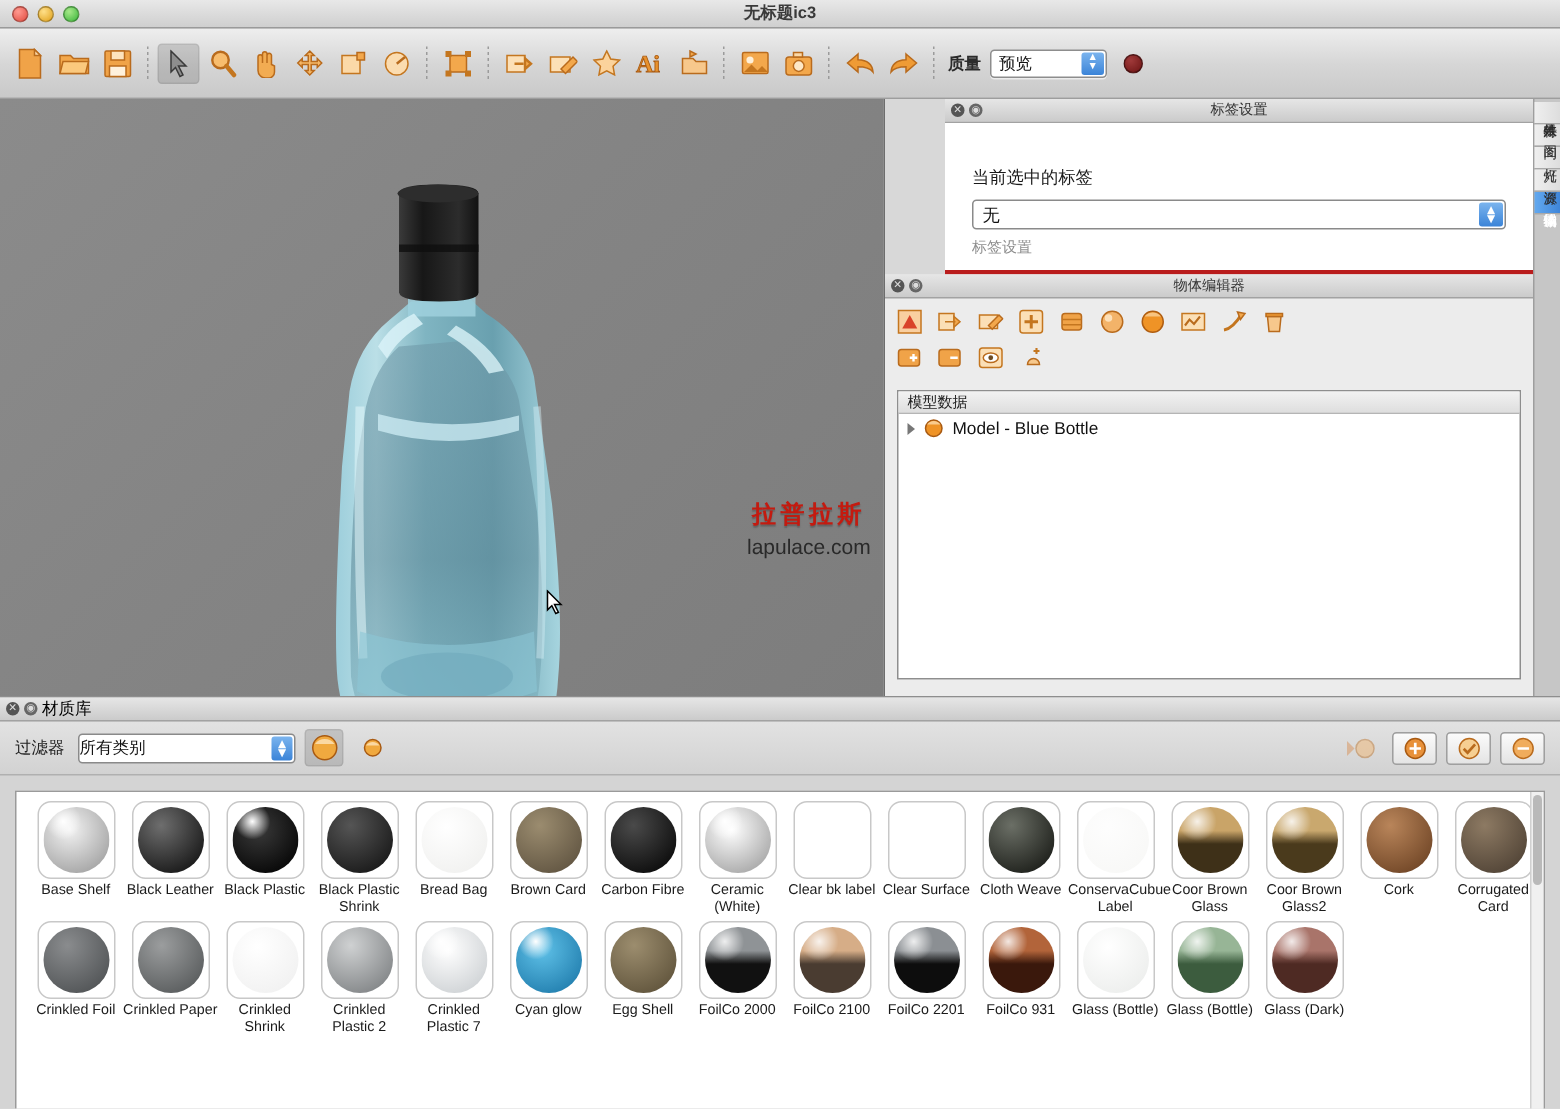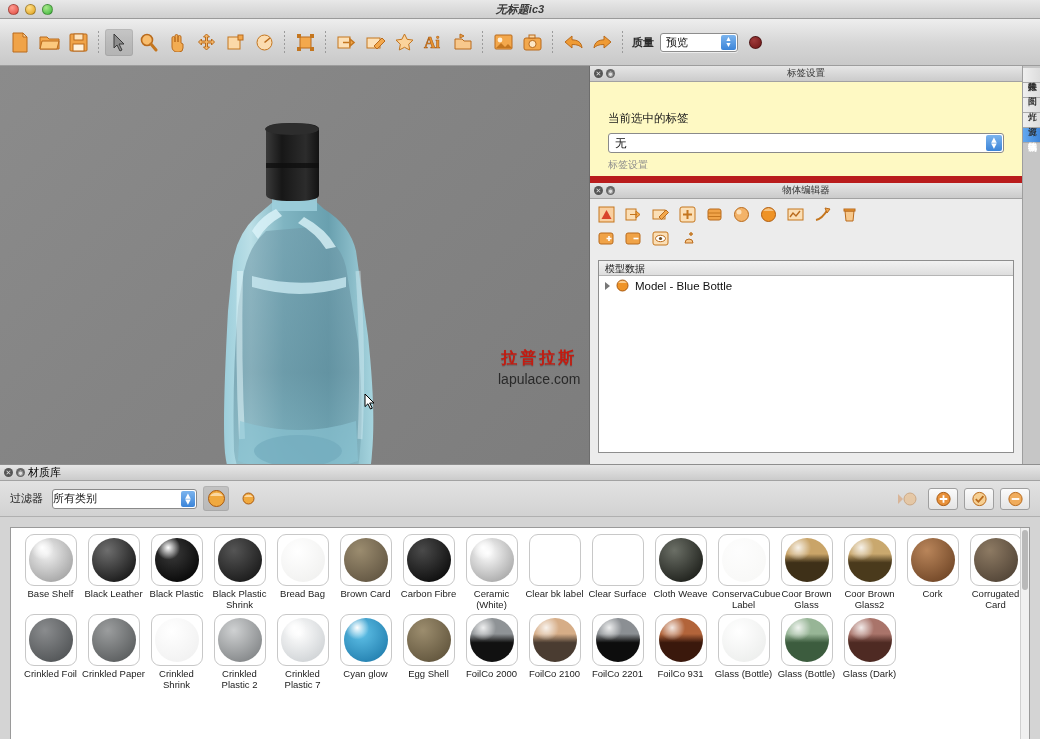--- a/index.html
+++ b/index.html
@@ -14,21 +14,20 @@
   }
 
   
   .titlebar {
     height: 19px;
     background: linear-gradient(to bottom, #e8e8e8 0%, #cfcfcf 100%);
     border-bottom: 1px solid #9a9a9a;
     position: relative;
     display: flex;
     align-items: center;
-    font-style: italic;
   }
   .traffic { display: flex; gap: 6px; margin-left: 8px; }
   .tl-dot { width: 11px; height: 11px; border-radius: 50%; border: 1px solid rgba(0,0,0,.28); }
   .tl-close  { background: radial-gradient(circle at 35% 30%, #ff9a91, #e24b3f); }
   .tl-min    { background: radial-gradient(circle at 35% 30%, #ffe08a, #e0a018); }
   .tl-max    { background: radial-gradient(circle at 35% 30%, #a8e98a, #34b game); }
   .tl-max    { background: radial-gradient(circle at 35% 30%, #a8e98a, #3ab53a); }
   .win-title {
     position: absolute; left: 0; right: 0; text-align: center;
     font-size: 11px; color: #3a3a3a; font-weight: bold; line-height: 19px;
@@ -82,21 +81,21 @@
   
   .main { display: flex; height: 398px; }
 
   .viewport {
     width: 590px; height: 398px;
     background: linear-gradient(135deg,#8b8b8b 0%, #848484 45%, #7d7d7d 100%);
     position: relative; overflow: hidden;
     border-right: 1px solid #6d6d6d;
   }
   .watermark {
-    position: absolute; left: 498px; top: 282px;
+    position: absolute; left: 498px; top: 267px;
     text-align: center; pointer-events: none;
   }
   .wm-cn {
     color: #c41a0f; font-size: 16px; font-weight: bold;
     letter-spacing: 3px; text-shadow: 0 1px 1px rgba(0,0,0,.25);
     font-family: "DejaVu Sans", sans-serif;
   }
   .wm-en { color: #2a2a2a; font-size: 14px; margin-top: 2px; }
   .cursor-arrow { position: absolute; left: 364px; top: 327px; }
 
@@ -128,21 +127,21 @@
     padding-left: 4px; gap: 3px;
   }
   .panel-head .ptitle {
     position: absolute; left: 0; right: 0; text-align: center;
     font-size: 9.5px; color: #333; font-family: "DejaVu Sans", sans-serif;
   }
   .phdot { width: 9px; height: 9px; border-radius: 50%; background: #555;
            display:flex;align-items:center;justify-content:center;color:#ddd;font-size:7px;line-height:9px;}
   .phdot.ring { background: #666; }
 
-  .tagpanel { height: 117px; background: #fef9c3; border-bottom: 7px solid #b91c1c; }
+  .tagpanel { height: 117px; background: #ffffff; border-bottom: 3px solid #b91c1c; margin-left: 40px; }
   .tag-body { padding: 29px 18px 0 18px; }
   .tag-label { font-size: 11.5px; color: #1a1a1a; margin-bottom: 7px; font-family: "DejaVu Sans", sans-serif;}
   .tag-select {
     height: 20px; background: #fff; border: 1px solid #8a8a8a; border-radius: 3px;
     display: flex; align-items: center; padding-left: 6px;
     font-size: 11.5px; color: #111; position: relative;
     font-family: "DejaVu Sans", sans-serif;
   }
   .tag-select .stepper {
     position: absolute; right: 1px; top: 1px; bottom: 1px; width: 16px;

